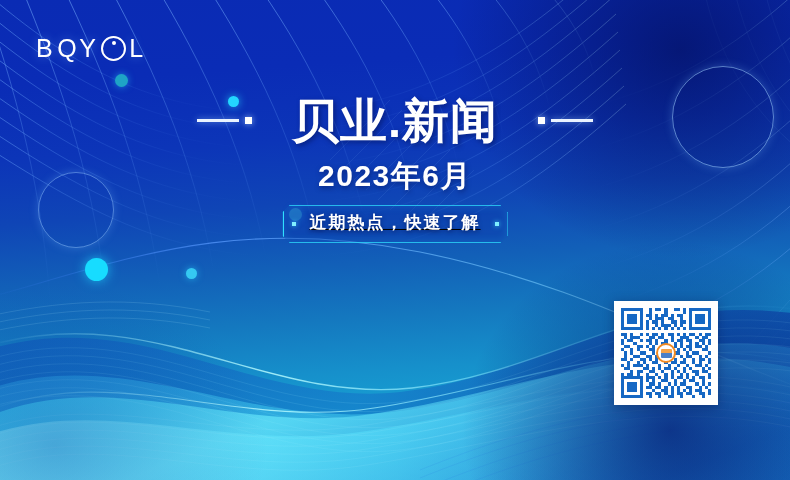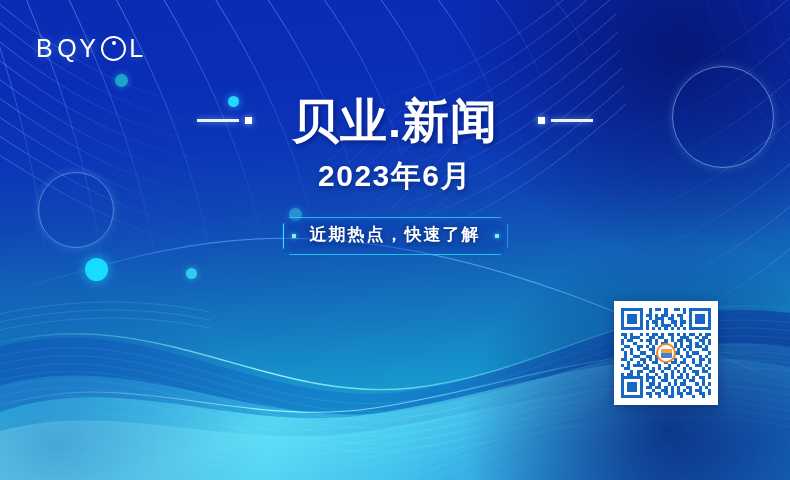--- a/index.html
+++ b/index.html
@@ -160,22 +160,23 @@
     margin-top: 11px;
     color: #ffffff;
     font-size: 30px;
     font-weight: bold;
     letter-spacing: 1.5px;
     text-shadow: 1px 2px 5px rgba(3,16,80,0.5);
   }
 
   
   .badge-wrap {
-    margin-top: 20px;
+    margin-top: 8px;
     position: relative;
+    text-decoration: underline;
   }
   .badge {
     position: relative;
     padding: 7px 26px 8px;
     color: #ffffff;
     font-size: 17px;
     font-weight: bold;
     letter-spacing: 2px;
     line-height: 1.2;
     background: rgba(10,52,170,0.35);

